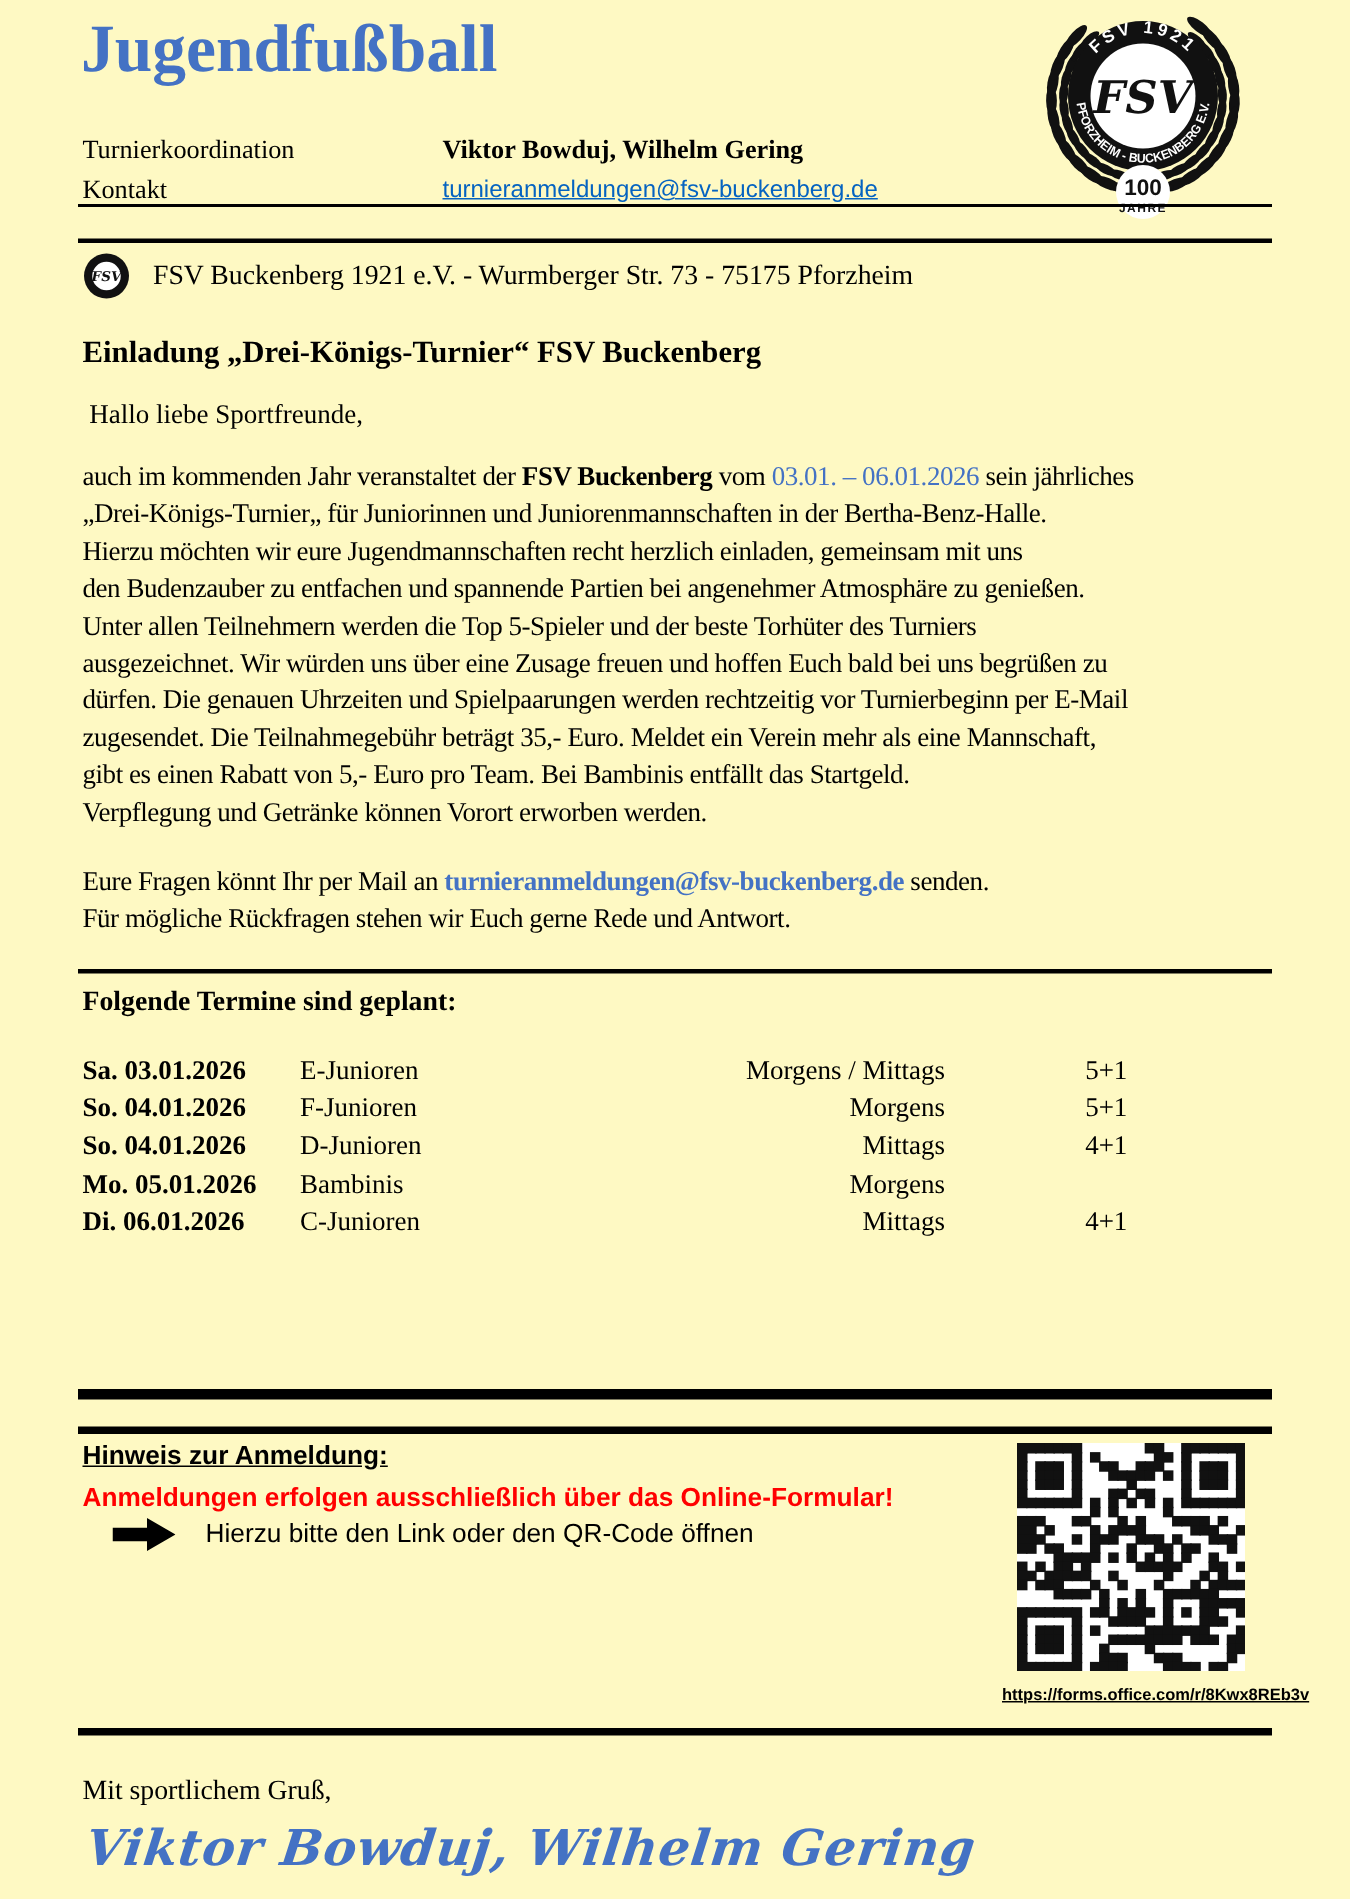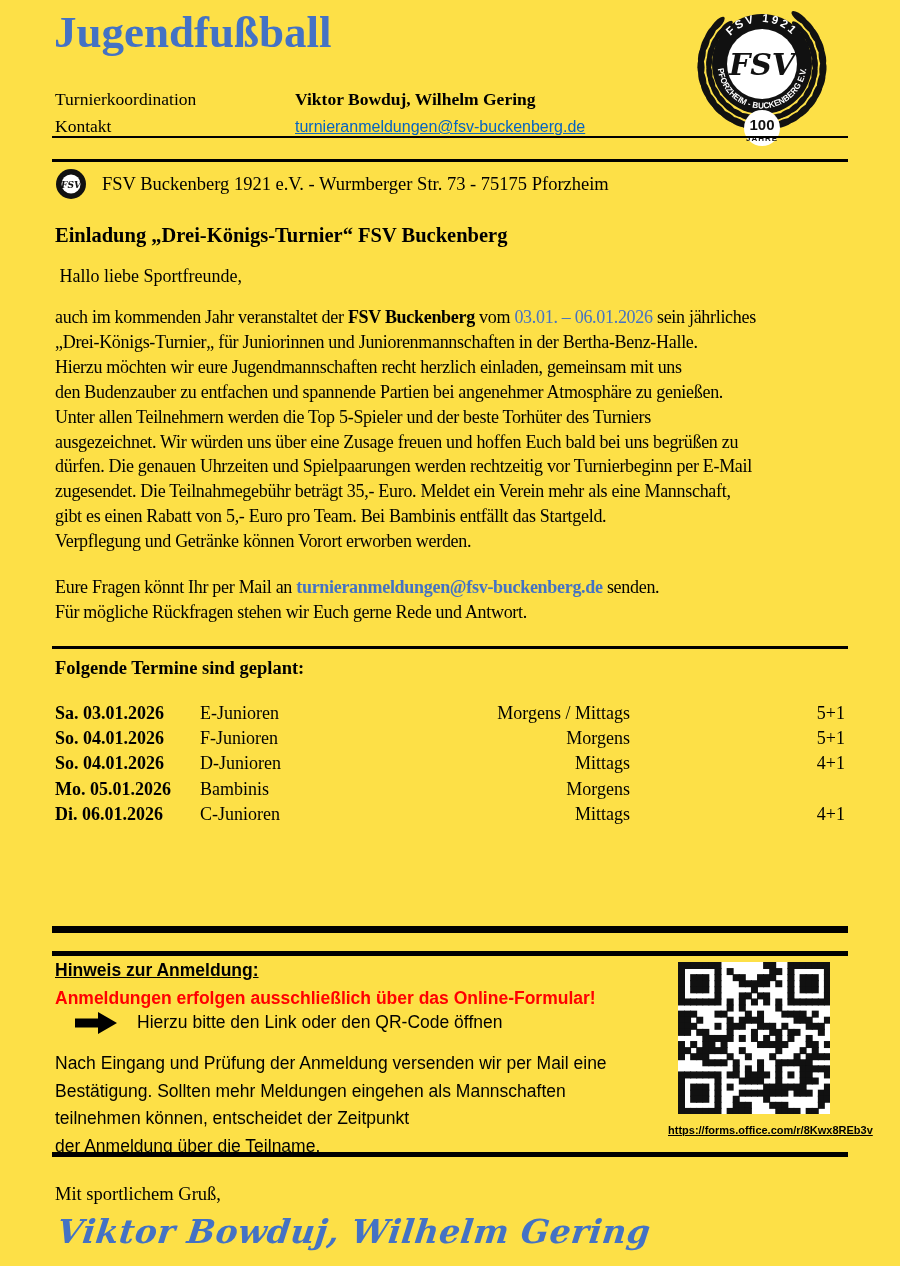--- a/index.html
+++ b/index.html
@@ -1,19 +1,19 @@
 <!DOCTYPE html>
 <html><head>
 <meta charset="utf-8">
 <title>Jugendfußball Einladung</title>
 <style>
   html,body { margin:0; padding:0; background:#e9e9e9; }
   .page {
     position:relative; width:900px; height:1266px; margin:0 auto;
-    background:#fde047; overflow:hidden; color:#000;
+    background:#fef9c3; overflow:hidden; color:#000;
     font-family:"Liberation Serif", serif;
   }
   .abs { position:absolute; }
 
   
   .doc-title {
     left:54px; top:6px; font-size:45px; font-weight:bold;
     color:var(--accent,#4472C4); letter-spacing:0px;
     font-family:"Liberation Serif", serif;
   }
@@ -48,21 +48,21 @@
   .seg-accent { color:var(--accent,#4472C4); }
   .seg-email  { color:var(--accent,#4472C4); font-weight:bold; cursor:pointer; }
   .questions { top:575px; }
 
   
   .schedule-intro { left:55px; top:658px; font-size:18.5px; font-weight:bold; }
   .schedule-table { left:55px; top:701px; width:790px; font-size:18px; }
   .schedule-row { display:grid; grid-template-columns:145px 145px 285px 1fr; line-height:25.2px; }
   .cell-date { font-weight:bold; }
   .cell-time { text-align:right; }
-  .cell-format { text-align:right; }
+  .cell-format { text-align:center; }
 
   
   .sans { font-family:"Liberation Sans", sans-serif; }
   .hinweis-heading { left:55px; top:960px; font-size:17.5px; font-weight:bold; text-decoration:underline; }
   .hinweis-warning { left:55px; top:988px; font-size:17.5px; font-weight:bold; color:var(--warn,#FF0000); }
   .hinweis-arrow-row { left:75px; top:1012px; display:flex; gap:20px; font-size:17.5px; }
   .hinweis-body { left:55px; top:1050px; width:580px; font-size:17.5px; line-height:27.5px; white-space:pre-line; }
   .qr-box { left:678px; top:962px; width:152px; height:152px; }
   .qr-link {
     left:668px; top:1124px; width:180px; text-align:left;
@@ -236,24 +236,20 @@
   <div class="abs rule rule-thick" style="top:1152px"></div>
 
   <div class="abs sans hinweis-heading">Hinweis zur Anmeldung:</div>
   <div class="abs sans hinweis-warning">Anmeldungen erfolgen ausschließlich über das Online-Formular!</div>
   <div class="abs sans hinweis-arrow-row">
     <svg width="42" height="22" viewBox="0 0 42 22">
       <path d="M0 6.5 h23 v-6.5 l19 11 -19 11 v-6.5 h-23 z" fill="#000"></path>
     </svg>
     <span>Hierzu bitte den Link oder den QR-Code öffnen</span>
   </div>
-  <div class="abs sans hinweis-body">Nach Eingang und Prüfung der Anmeldung versenden wir per Mail eine
-Bestätigung. Sollten mehr Meldungen eingehen als Mannschaften
-teilnehmen können, entscheidet der Zeitpunkt
-der Anmeldung über die Teilname.</div>
 
   <div class="abs qr-box">
     <svg id="qr-svg" width="152" height="152" viewBox="0 0 152 152">
         <rect width="152" height="152" fill="#fff"></rect>
         <rect x="0.00" y="0.00" width="7" height="7" fill="#111"></rect>
         <rect x="6.08" y="0.00" width="7" height="7" fill="#111"></rect>
         <rect x="12.16" y="0.00" width="7" height="7" fill="#111"></rect>
         <rect x="18.24" y="0.00" width="7" height="7" fill="#111"></rect>
         <rect x="24.32" y="0.00" width="7" height="7" fill="#111"></rect>
         <rect x="30.40" y="0.00" width="7" height="7" fill="#111"></rect>

